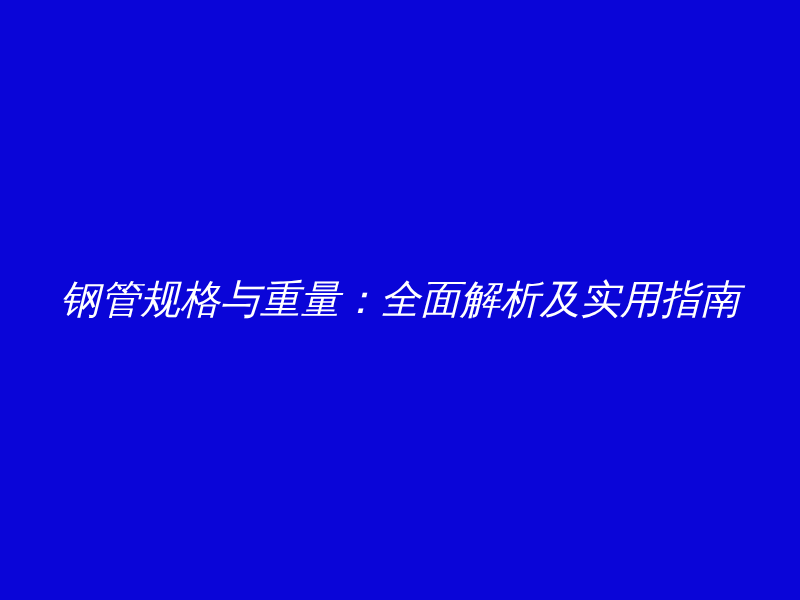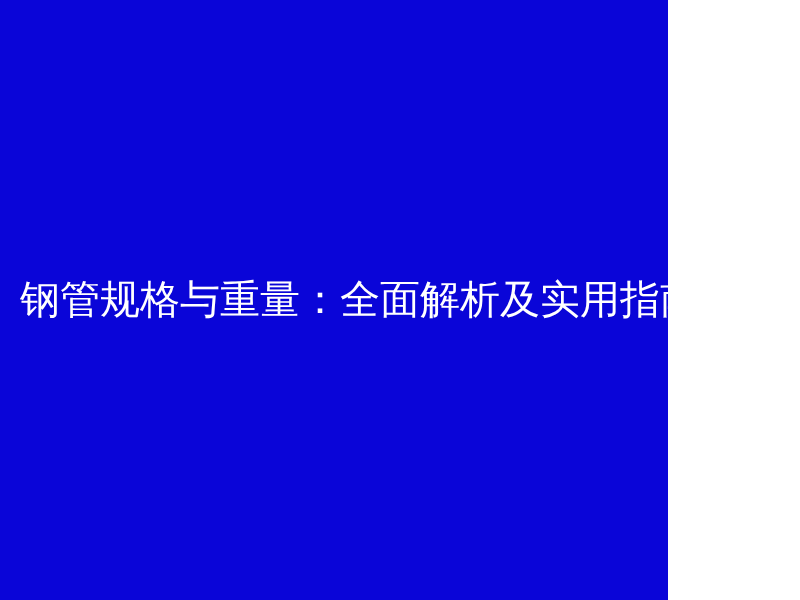--- a/index.html
+++ b/index.html
@@ -42,21 +42,21 @@
     line-height: 40px;
     letter-spacing: 0px;
     white-space: nowrap;
     text-rendering: geometricPrecision;
     -webkit-font-smoothing: antialiased;
   }
 </style>
 </head>
 <body>
 
-<div id="slide" style="background: rgb(10, 5, 216); width: 668px; height: 600px;">
+<div id="slide" style="background: rgb(10, 5, 216); width: 800px; height: 600px; font-style: italic;">
 
   <div id="title-block">
 
     <h1 id="slide-title" style="color: rgb(255, 255, 255); font-size: 40px; line-height: 40px; text-align: center;">钢管规格与重量：全面解析及实用指南</h1>
 
   </div>
 
 </div>
 
 </body></html>

